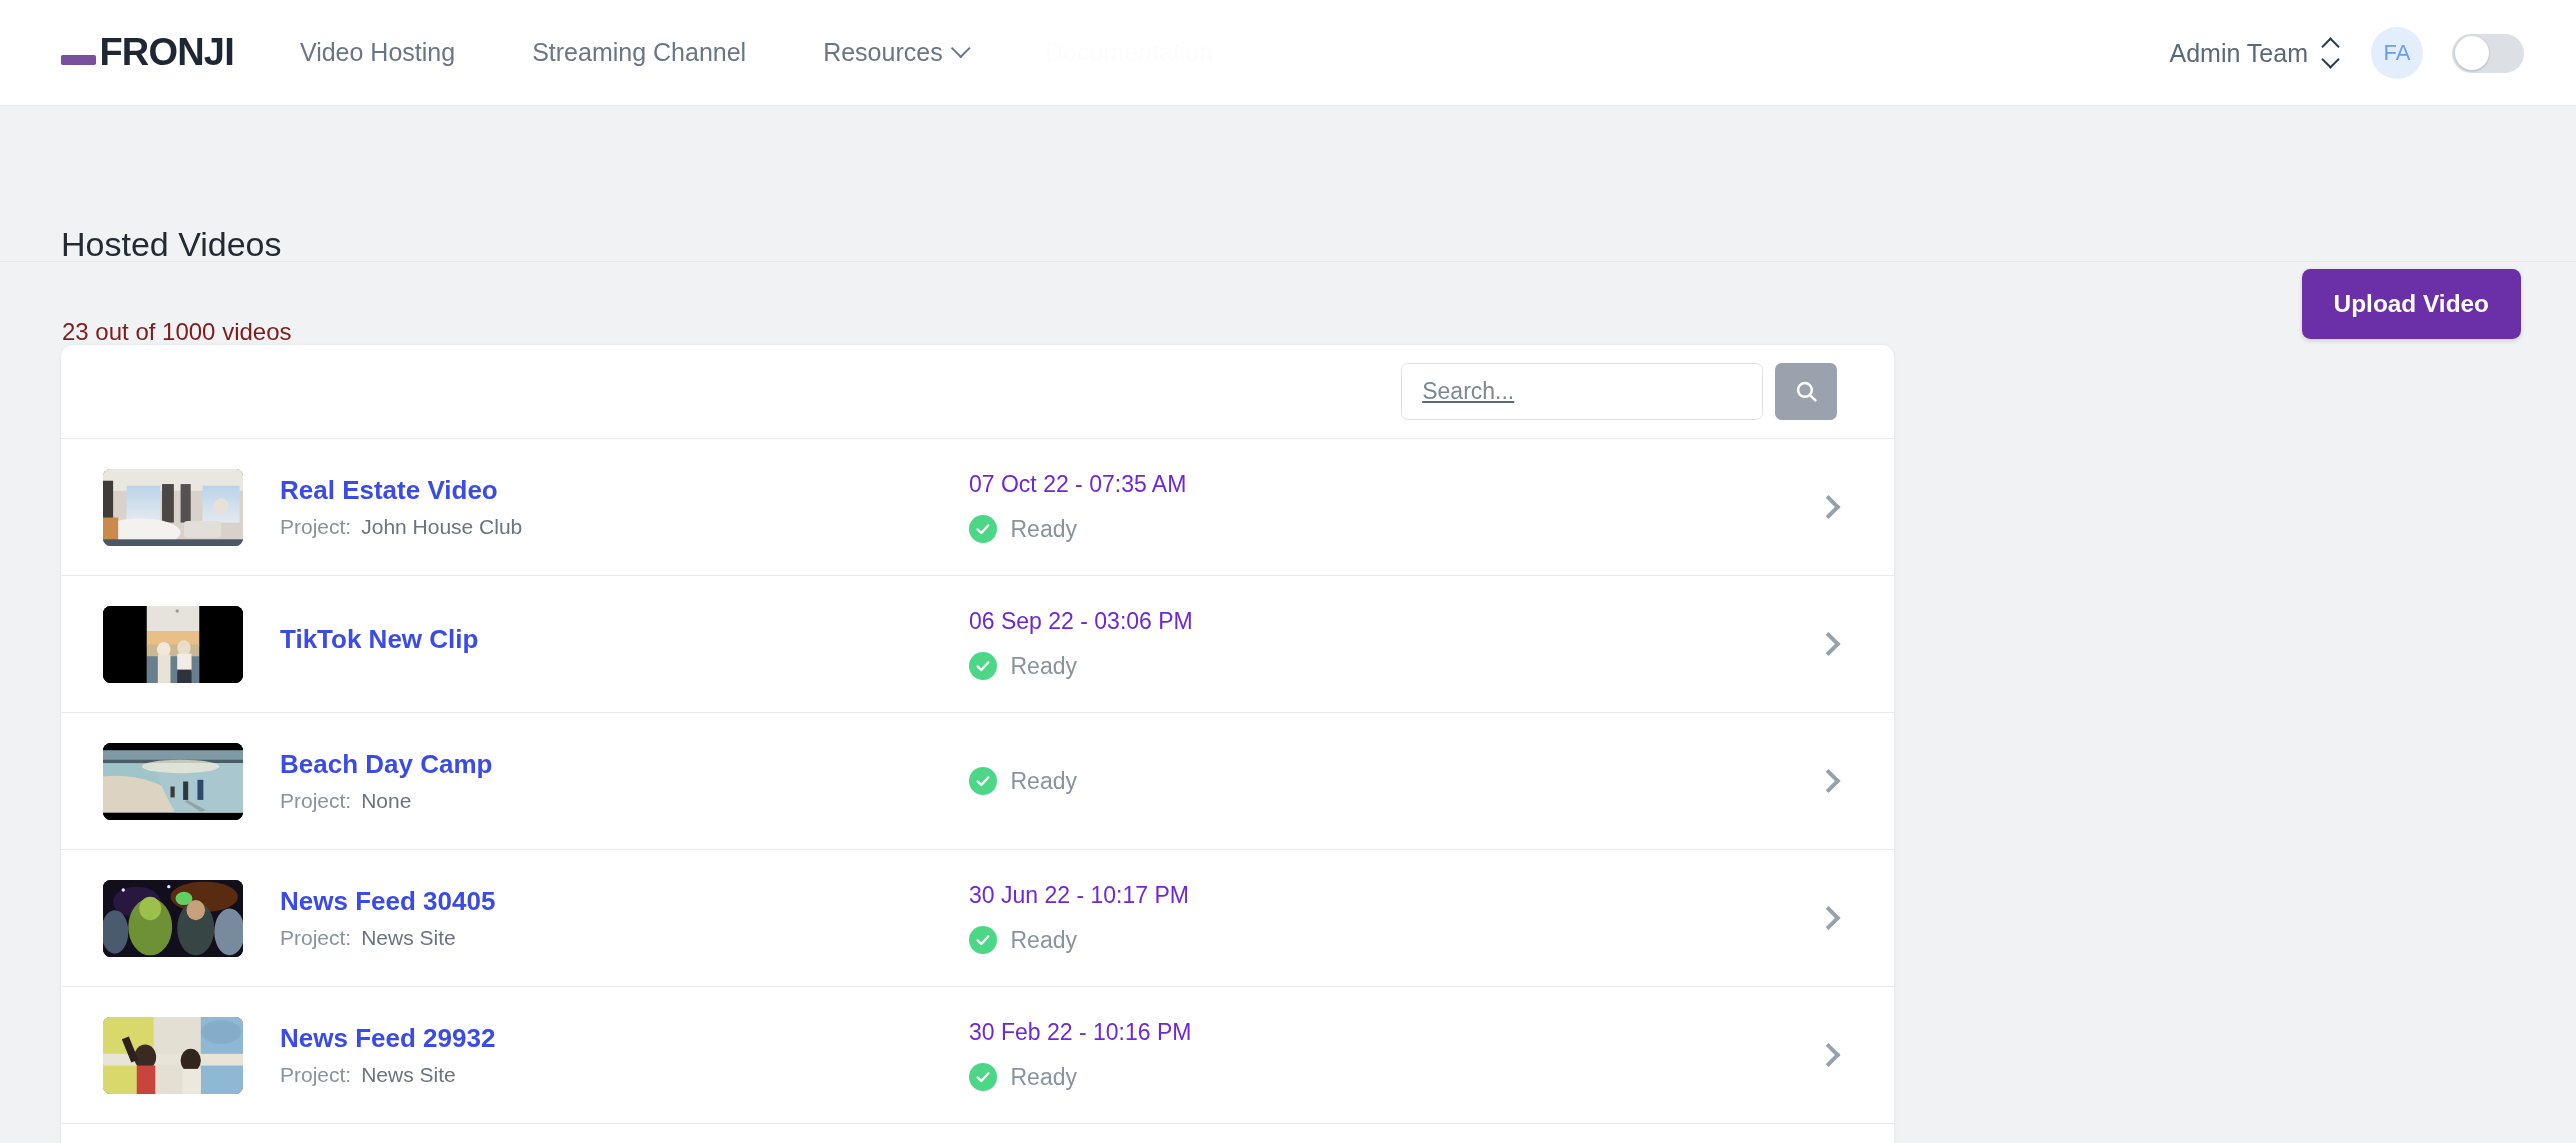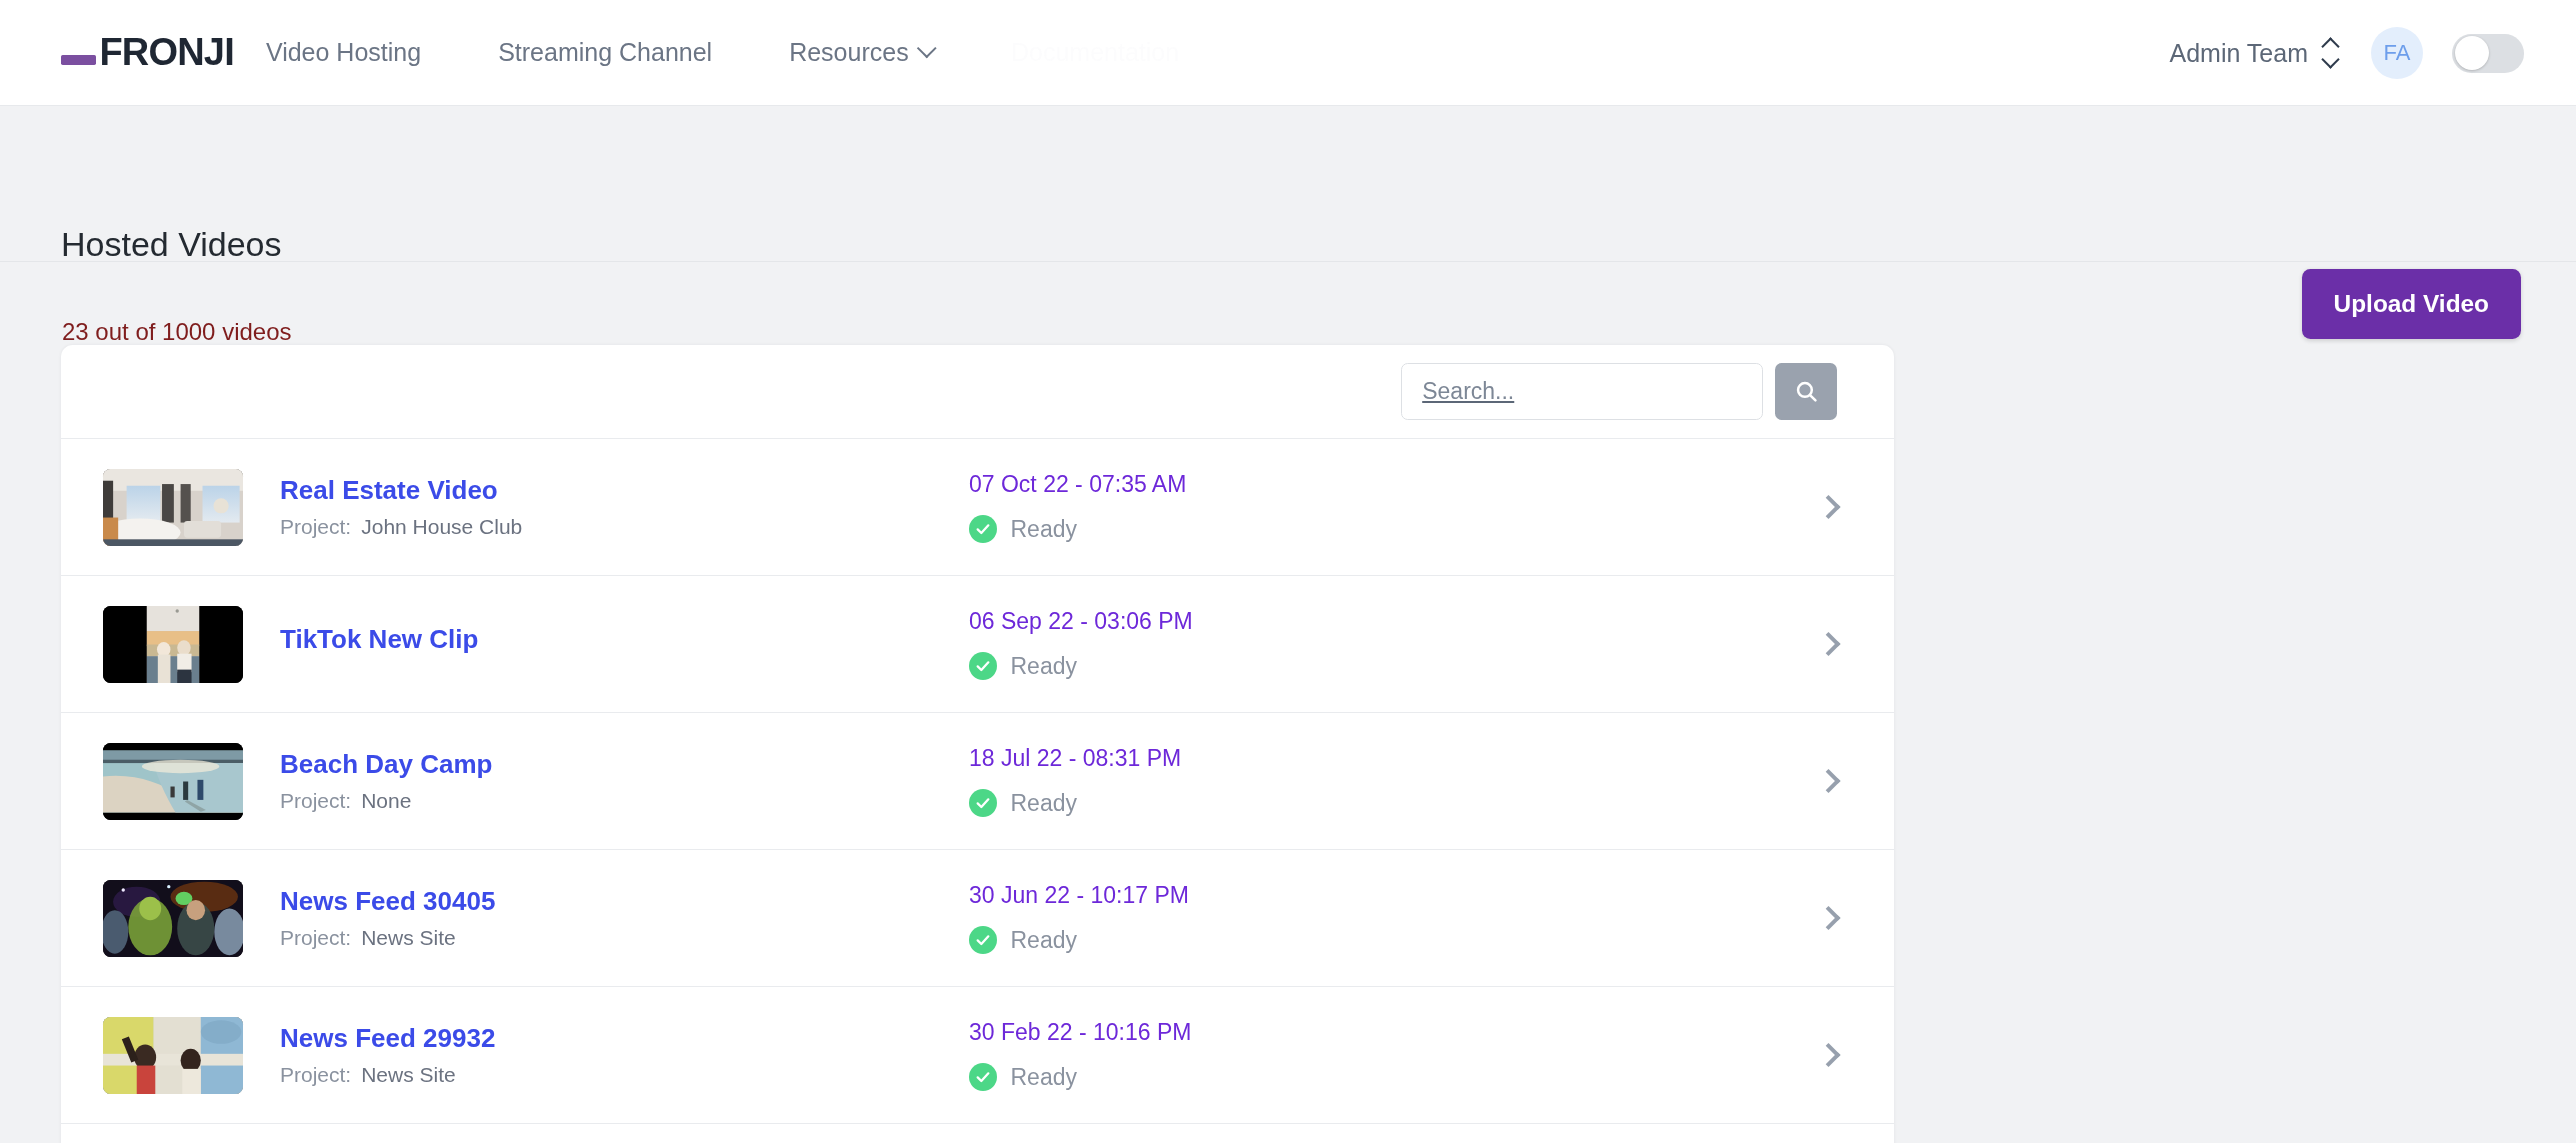--- a/index.html
+++ b/index.html
@@ -13,21 +13,21 @@
   
   .topnav{
     position:relative;
     height:106px; width:100%;
     background:#FFFFFF;
     display:flex; align-items:center;
     border-bottom:0.8px solid #E7E9EC;
   }
   .logo-wrap{
     display:flex; align-items:center;
-    margin-left:61px; margin-right:32px;
+    margin-left:61px; margin-right:66px;
   }
   .logo-dash{
     width:35px; height:9.2px;
     background:#7B4FA0;
     border-radius:1.7px;
     margin-right:3.4px;
     margin-top:15px;
   }
   .logo-text{
     font-size:38px; font-weight:bold;
@@ -345,21 +345,20 @@
         <path d="M100,68 L122,80 L116,82 L97,70 Z" fill="#7E8D8C" opacity="0.6"></path>
       </svg>
     </div>
     <div class="row-main">
       <div class="vid-title">Beach Day Camp</div>
       <div class="proj-line">
         <span>Project:</span><span class="pv">None</span>
       </div>
     </div>
     <div class="row-meta">
-      <div class="vid-date">18 Jul 22 - 08:31 PM</div>
       <div class="status">
         <span class="status-dot">
           <svg width="16" height="16" viewBox="0 0 24 24" fill="none" stroke="#FFFFFF" stroke-width="3.4" stroke-linecap="round" stroke-linejoin="round">
               <polyline points="4,12.5 9.5,18 20,6.5"></polyline>
             </svg>
         </span>
         <span class="status-txt">Ready</span>
       </div>
     </div>
     <span class="row-chev"></span>

